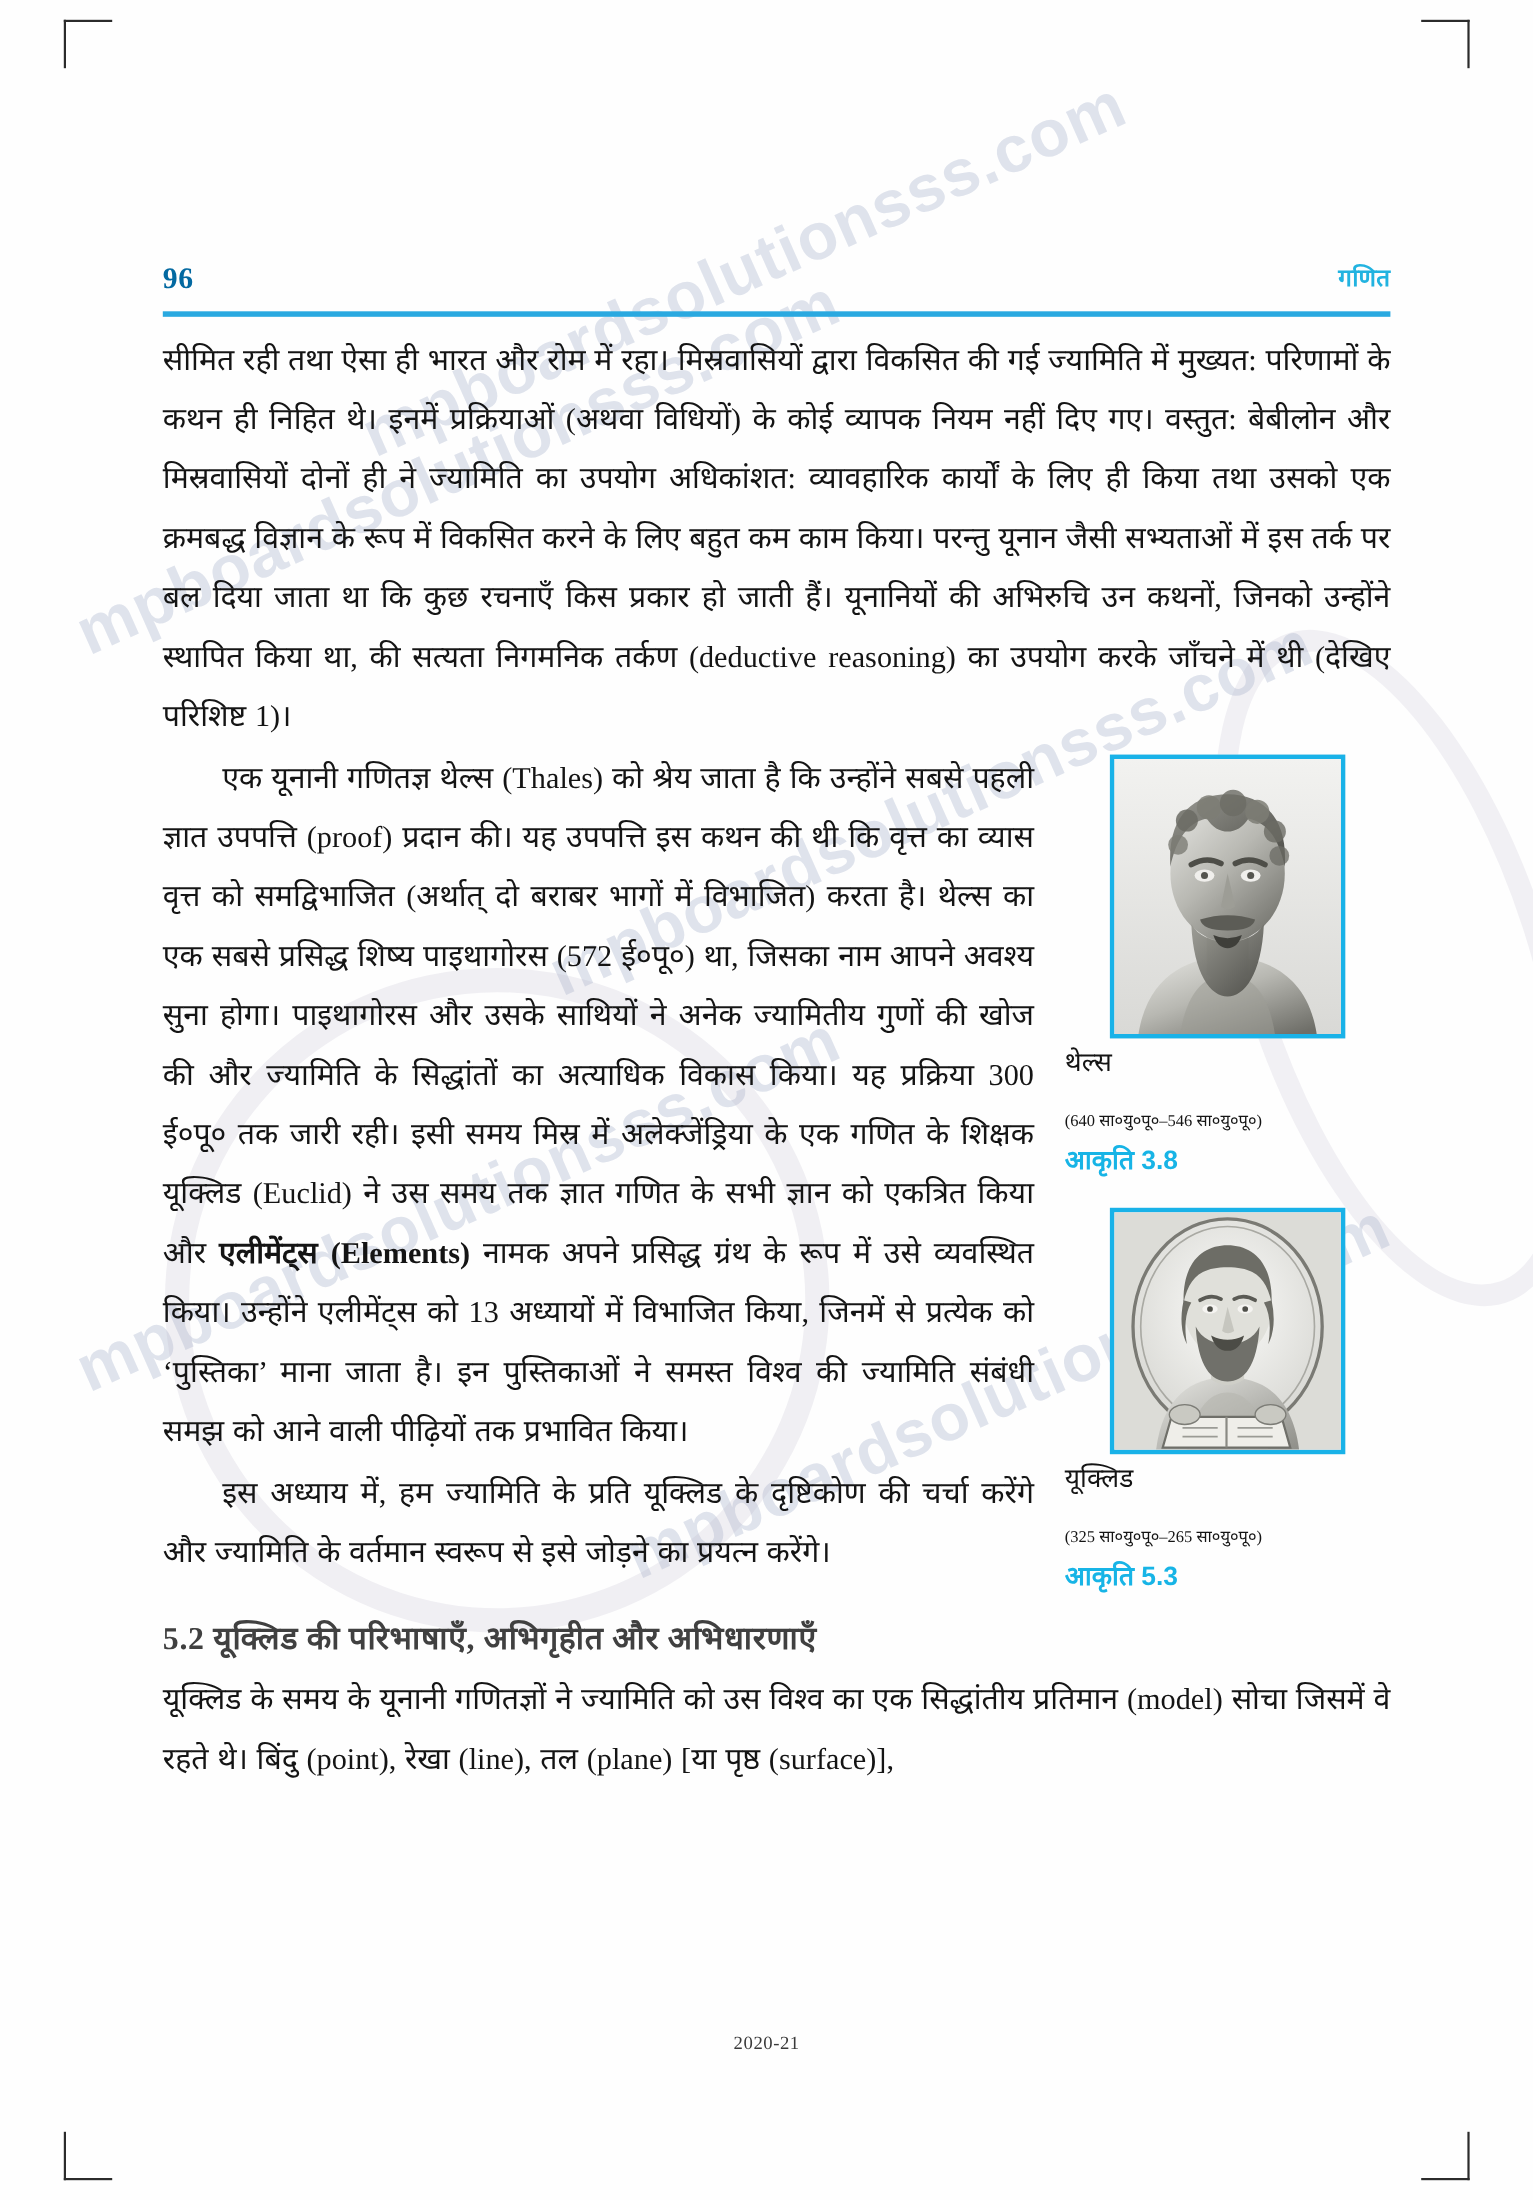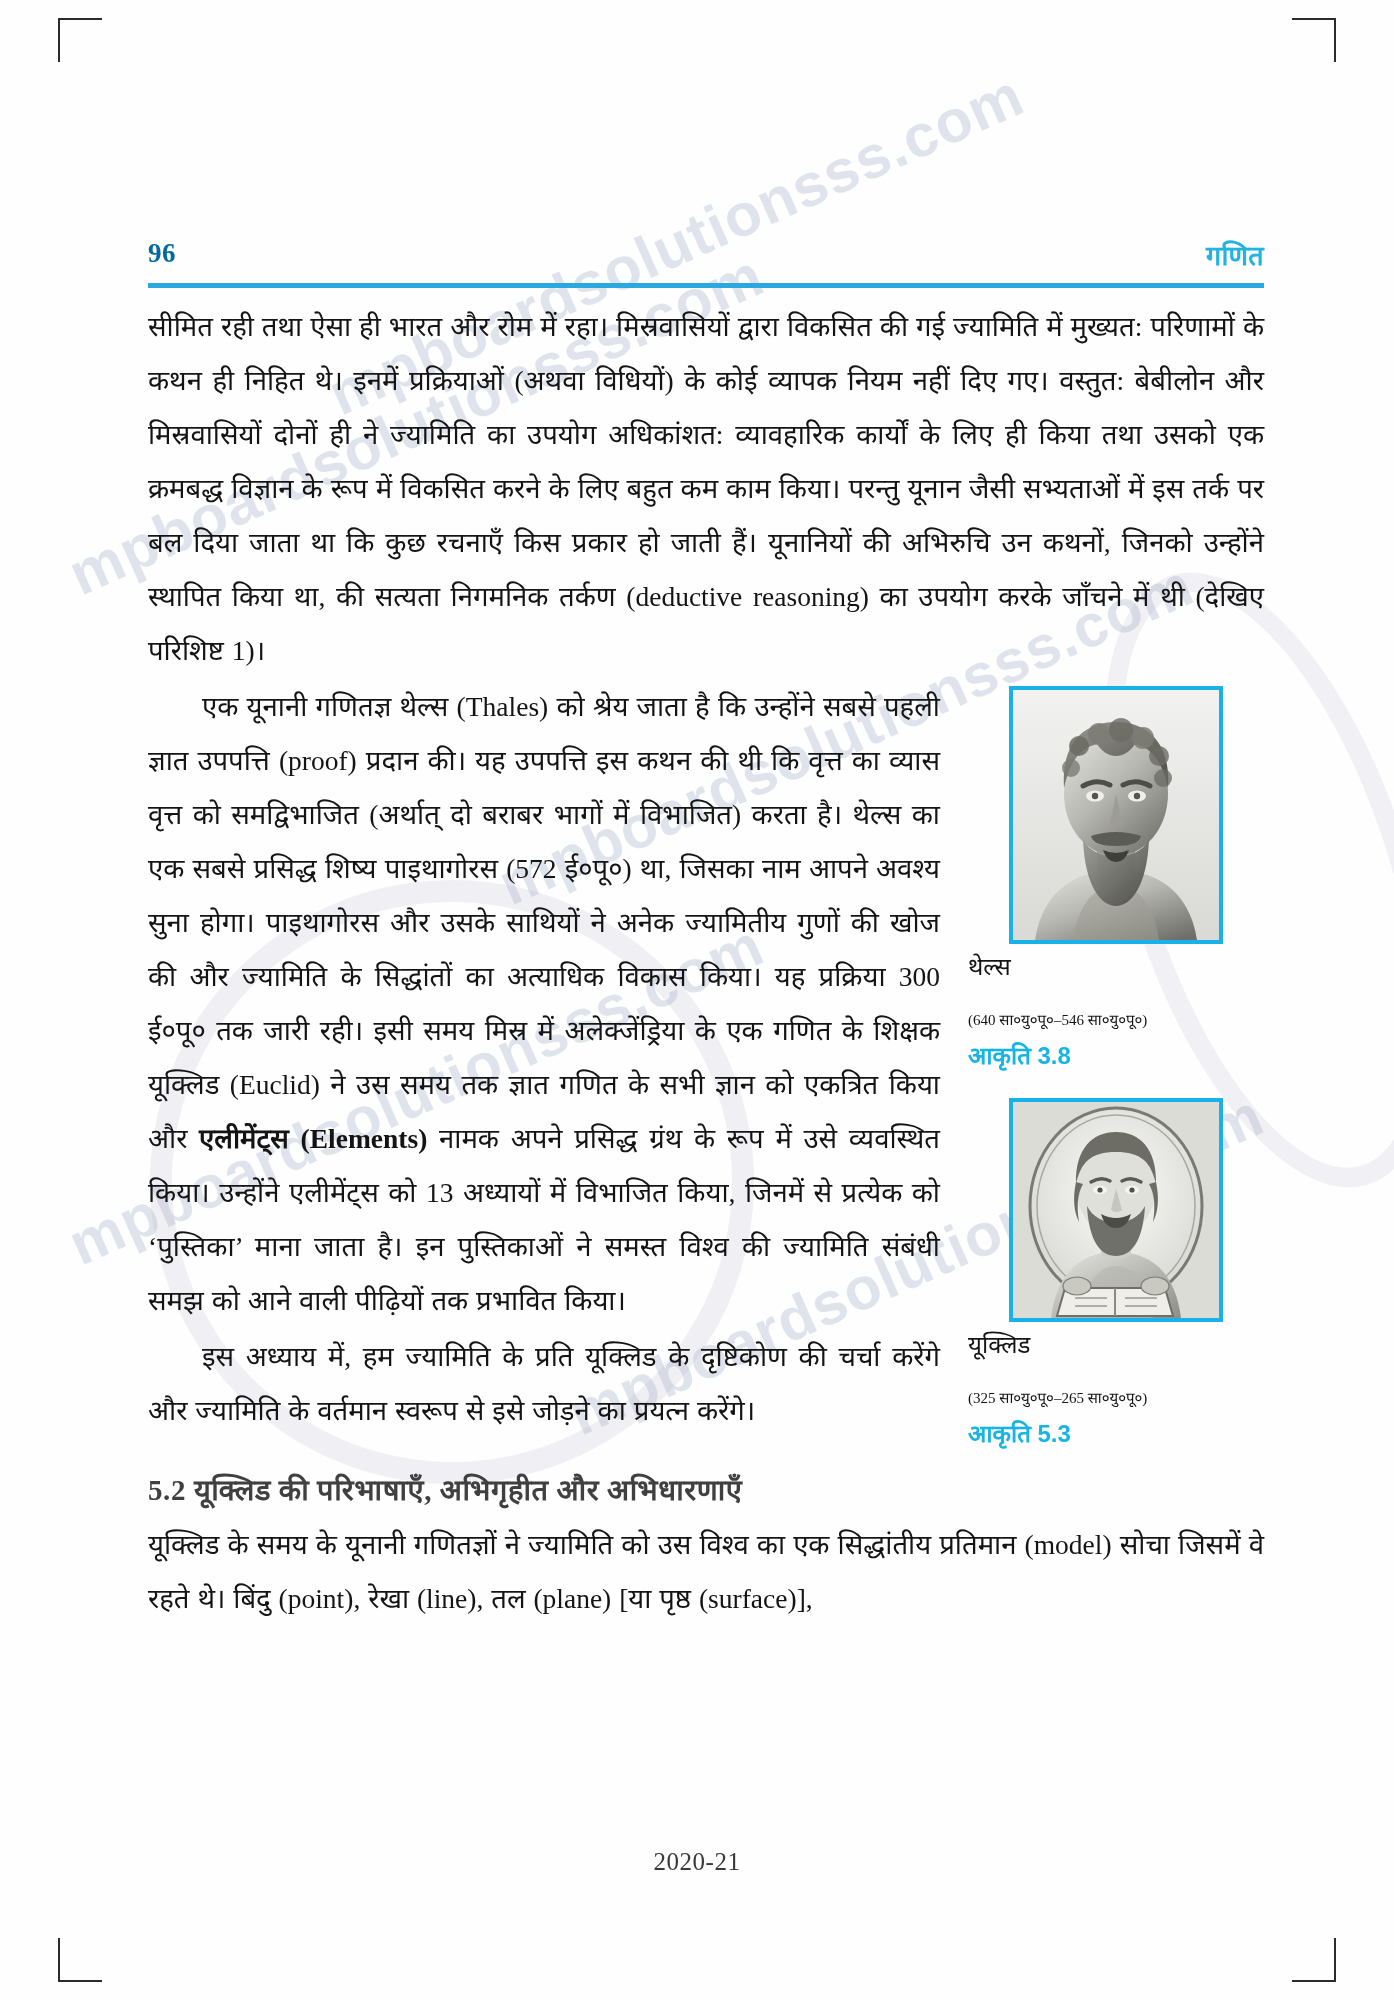--- a/index.html
+++ b/index.html
@@ -50,21 +50,21 @@
     font-size: 27px;
     font-weight: 700;
     color: #0369a1;
     letter-spacing: 0.5px;
   }
   .head-title {
     position: absolute;
     right: 0;
     top: -2px;
     font-family: "Liberation Sans", "DejaVu Sans", sans-serif;
-    font-size: 27px;
+    font-size: 22px;
     font-weight: 700;
     color: #22b3e0;
     letter-spacing: 0.3px;
   }
   .head-rule {
     position: absolute;
     left: 148px;
     right: 130px;
     top: 283px;
     height: 5px;
@@ -141,21 +141,21 @@
     line-height: 44px;
   }
 
   
   .footer-year {
     position: absolute;
     left: 0;
     right: 0;
     top: 1848px;
     text-align: center;
-    font-size: 25px;
+    font-size: 17px;
     color: #3a3a3a;
     letter-spacing: 0.5px;
   }
 
   
   .watermark-layer {
     position: absolute;
     inset: 0;
     pointer-events: none;
     overflow: hidden;

